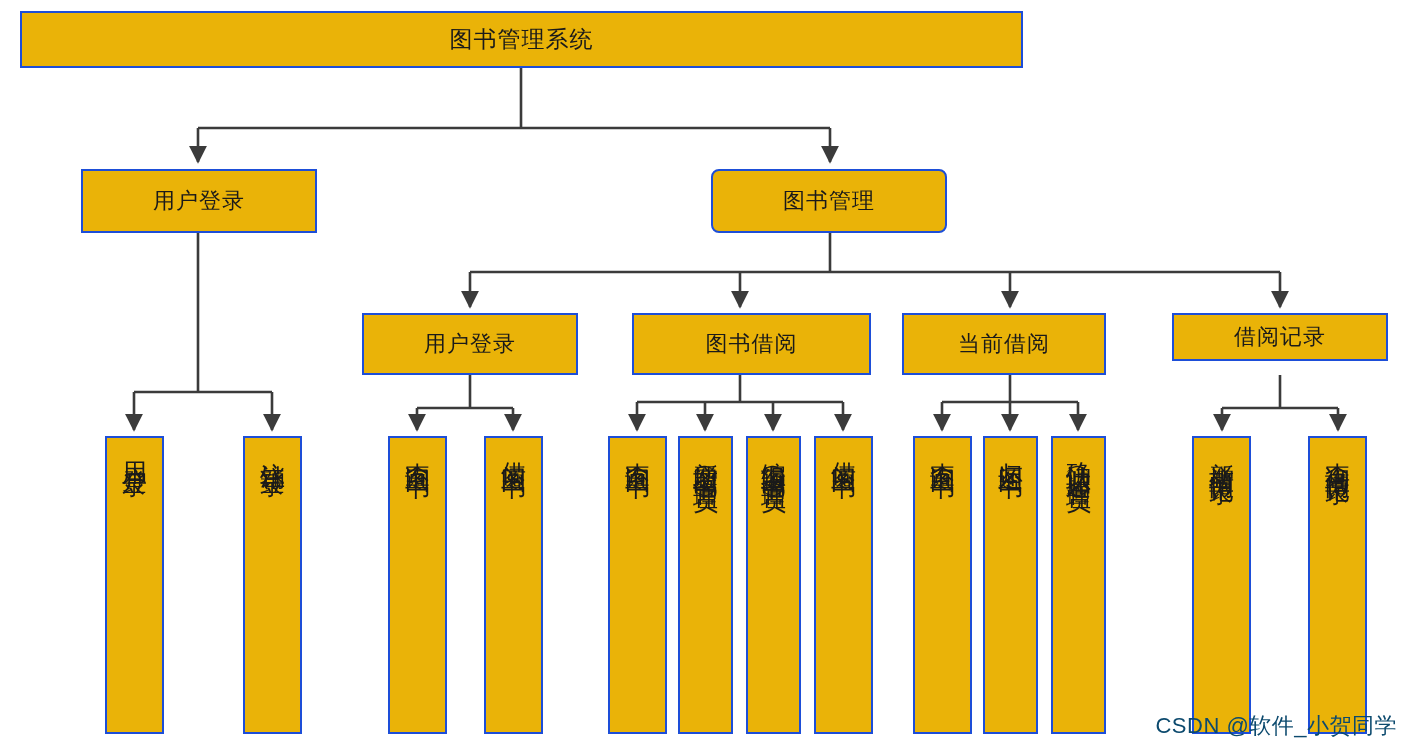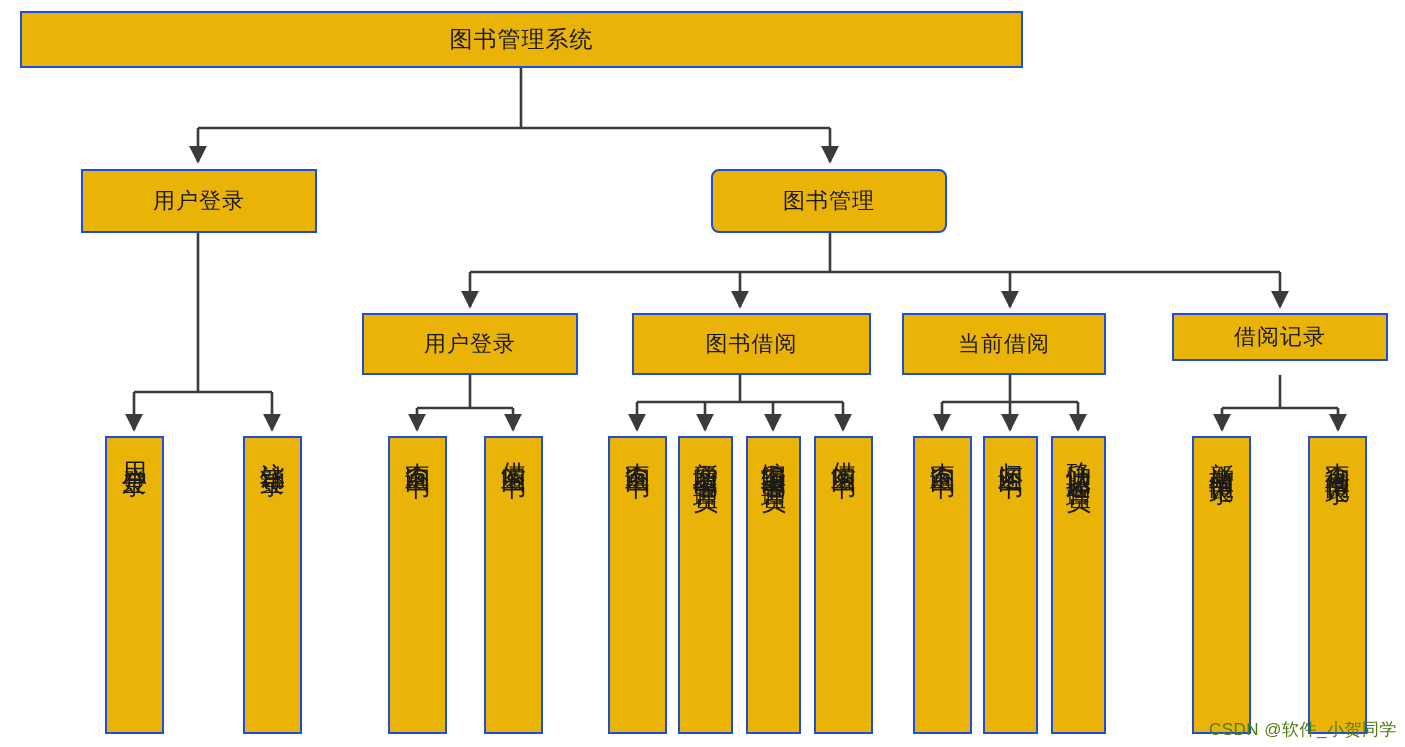--- a/index.html
+++ b/index.html
@@ -60,22 +60,22 @@
     text-orientation: upright;
     font-size: 25px;
     letter-spacing: 4px;
     line-height: 1;
     white-space: nowrap;
   }
   .watermark {
     position: absolute;
     right: 8px;
     bottom: 6px;
-    font-size: 17px;
-    color: #4d7c0f;
+    font-size: 22px;
+    color: #0c4a6e;
     letter-spacing: 0.5px;
     white-space: nowrap;
   }
 </style>
 </head>
 <body>
 
 <div id="canvas">
 
   <svg class="wires" viewBox="0 0 1405 747">

